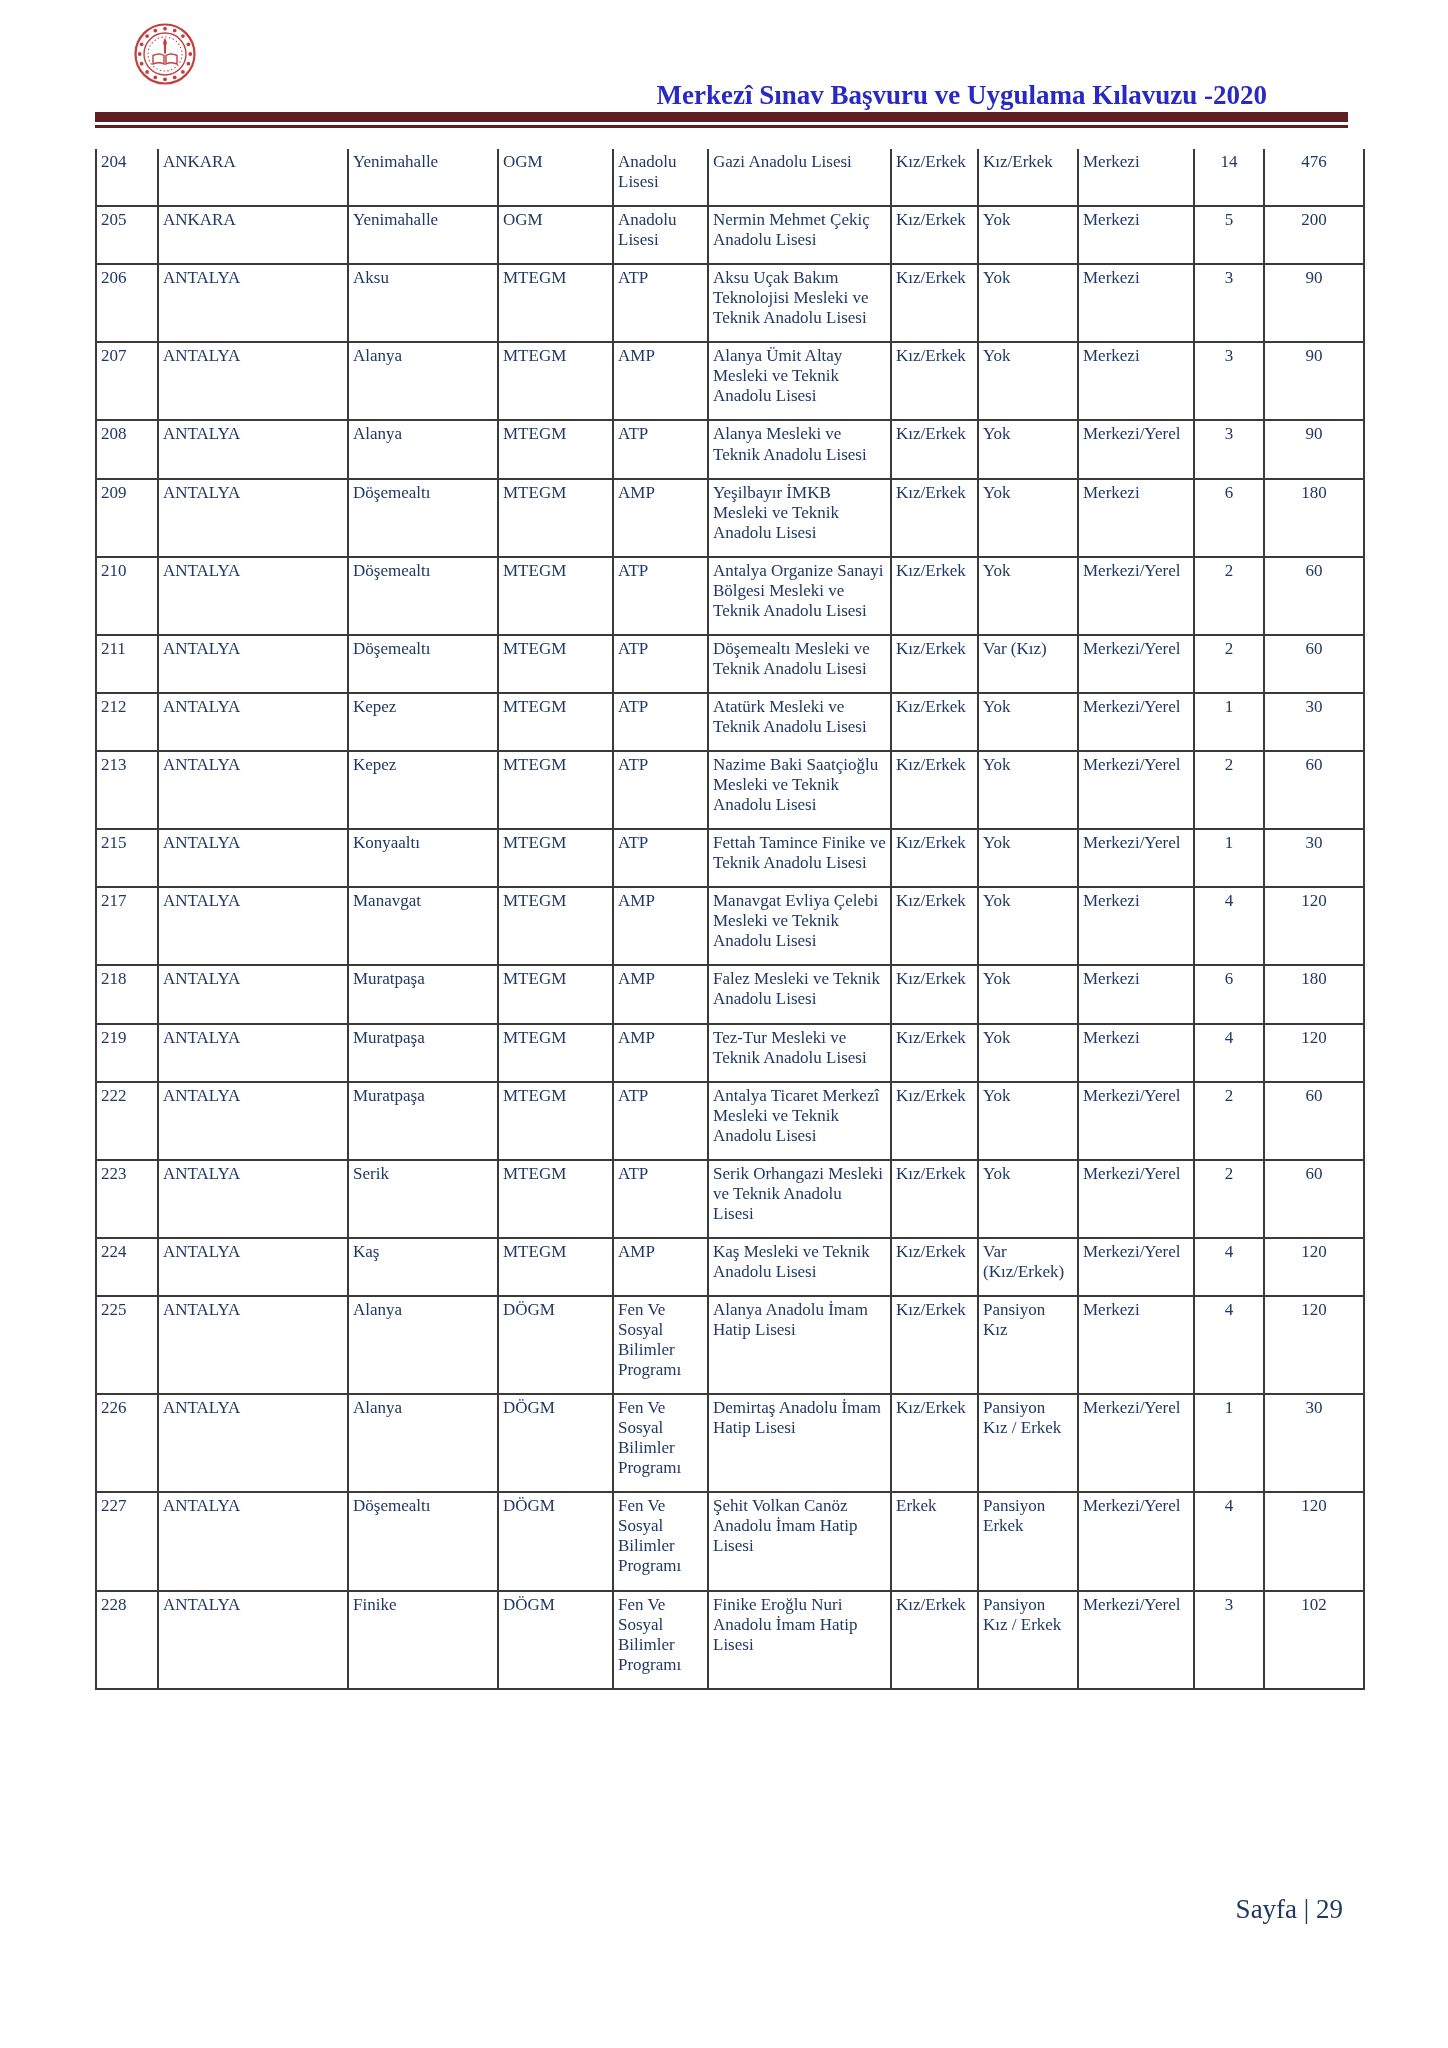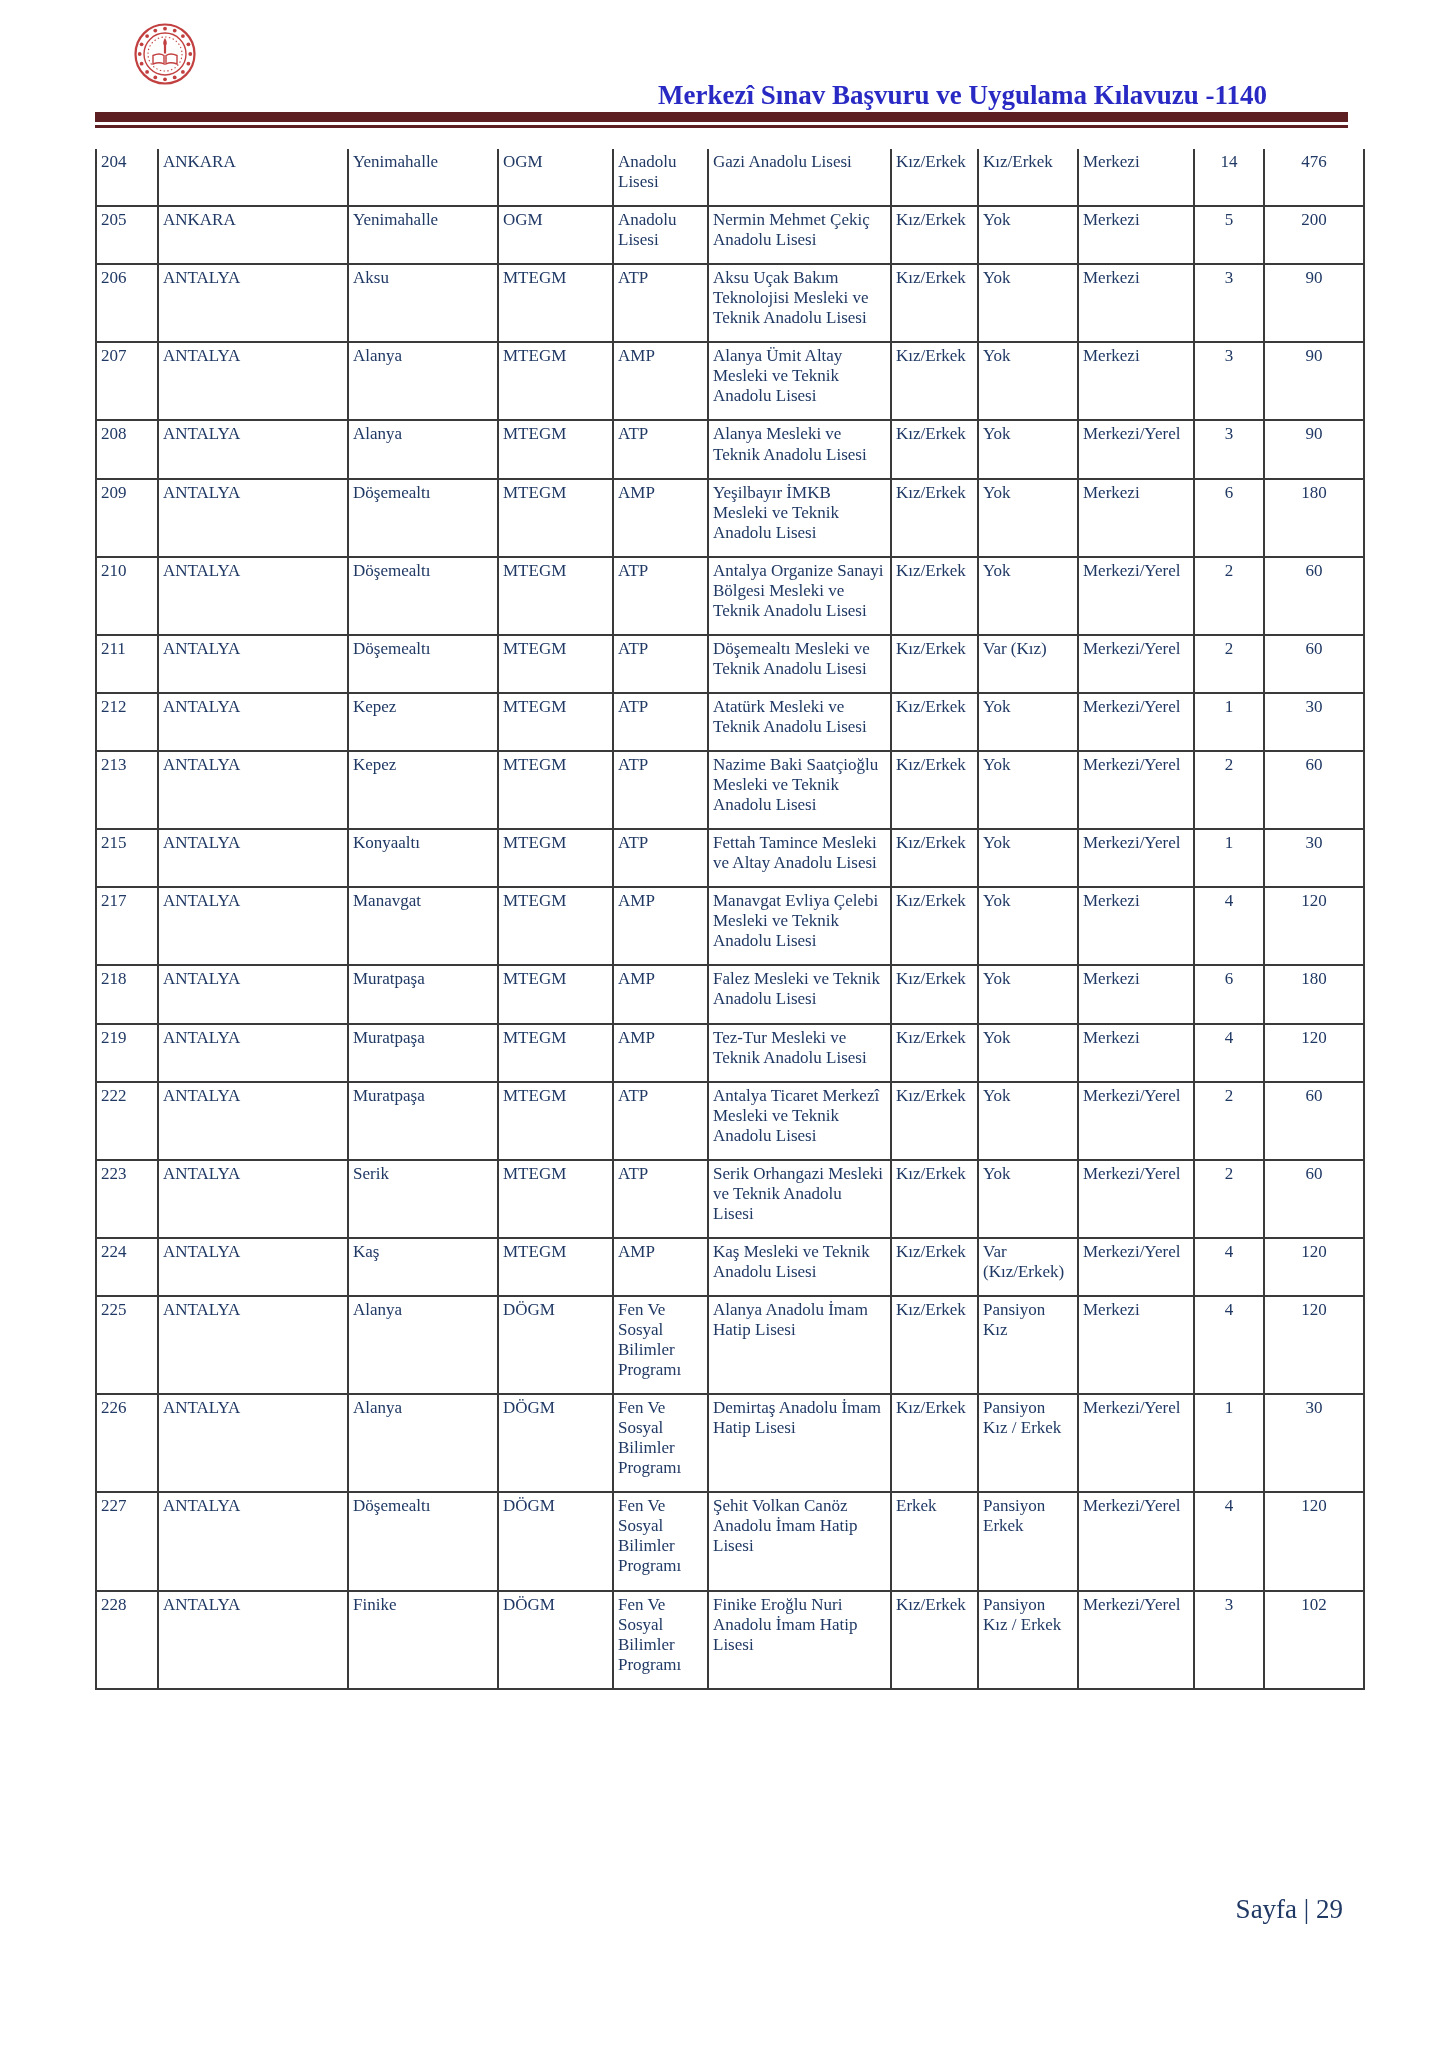--- a/index.html
+++ b/index.html
@@ -118,21 +118,21 @@
 
     <circle cx="32" cy="13.5" r="0.001" fill="#c24040"></circle>
     <path d="M32 16 Q34.6 20 33.4 23 L30.6 23 Q29.4 20 32 16 Z" fill="#c24040"></path>
     <rect x="30.9" y="23" width="2.2" height="8.5" fill="#c24040"></rect>
 
     <path d="M20 33.5 Q26.5 30.5 31 33.5 L31 42 Q26.5 39.5 20 42 Z" fill="#ffffff" stroke="#c24040" stroke-width="1.4"></path>
     <path d="M44 33.5 Q37.5 30.5 33 33.5 L33 42 Q37.5 39.5 44 42 Z" fill="#ffffff" stroke="#c24040" stroke-width="1.4"></path>
   </svg>
 </div>
 
-<div class="doc-title">Merkezî Sınav Başvuru ve Uygulama Kılavuzu -1140</div>
+<div class="doc-title">Merkezî Sınav Başvuru ve Uygulama Kılavuzu -2020</div>
 <div class="rule-thick"></div>
 <div class="rule-thin"></div>
 
 <table class="schools-table">
   <colgroup>
     <col style="width:62px">
       <col style="width:190px">
       <col style="width:150px">
     <col style="width:115px">
       <col style="width:95px">
@@ -273,21 +273,21 @@
         <td>Merkezi/Yerel</td>
         <td>2</td>
         <td>60</td>
       </tr>
       <tr>
         <td>215</td>
         <td>ANTALYA</td>
         <td>Konyaaltı</td>
         <td>MTEGM</td>
         <td>ATP</td>
-        <td>Fettah Tamince Mesleki ve Altay Anadolu Lisesi</td>
+        <td>Fettah Tamince Finike ve Teknik Anadolu Lisesi</td>
         <td>Kız/Erkek</td>
         <td>Yok</td>
         <td>Merkezi/Yerel</td>
         <td>1</td>
         <td>30</td>
       </tr>
       <tr>
         <td>217</td>
         <td>ANTALYA</td>
         <td>Manavgat</td>

